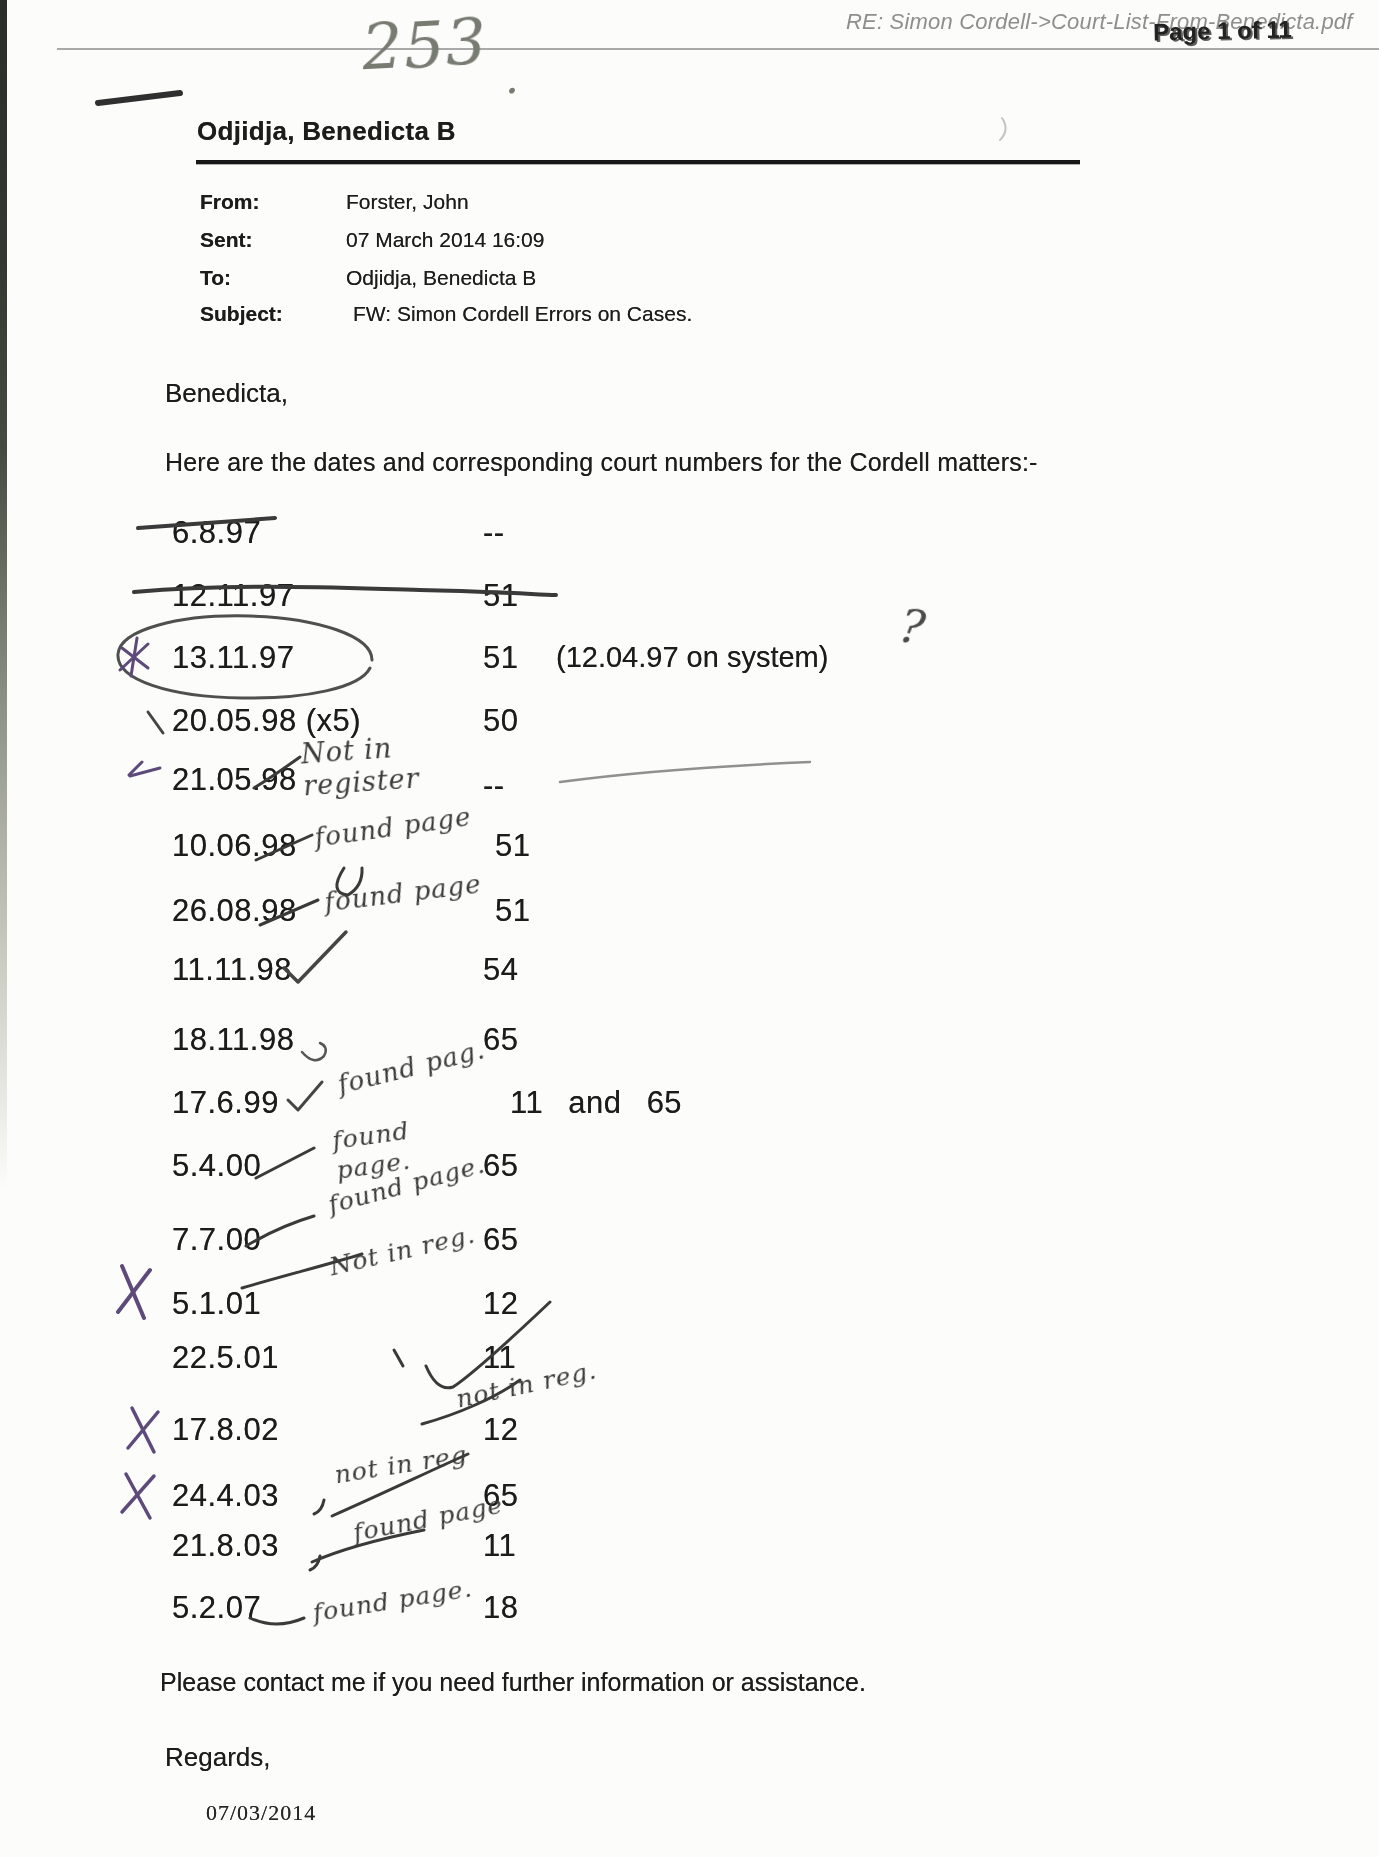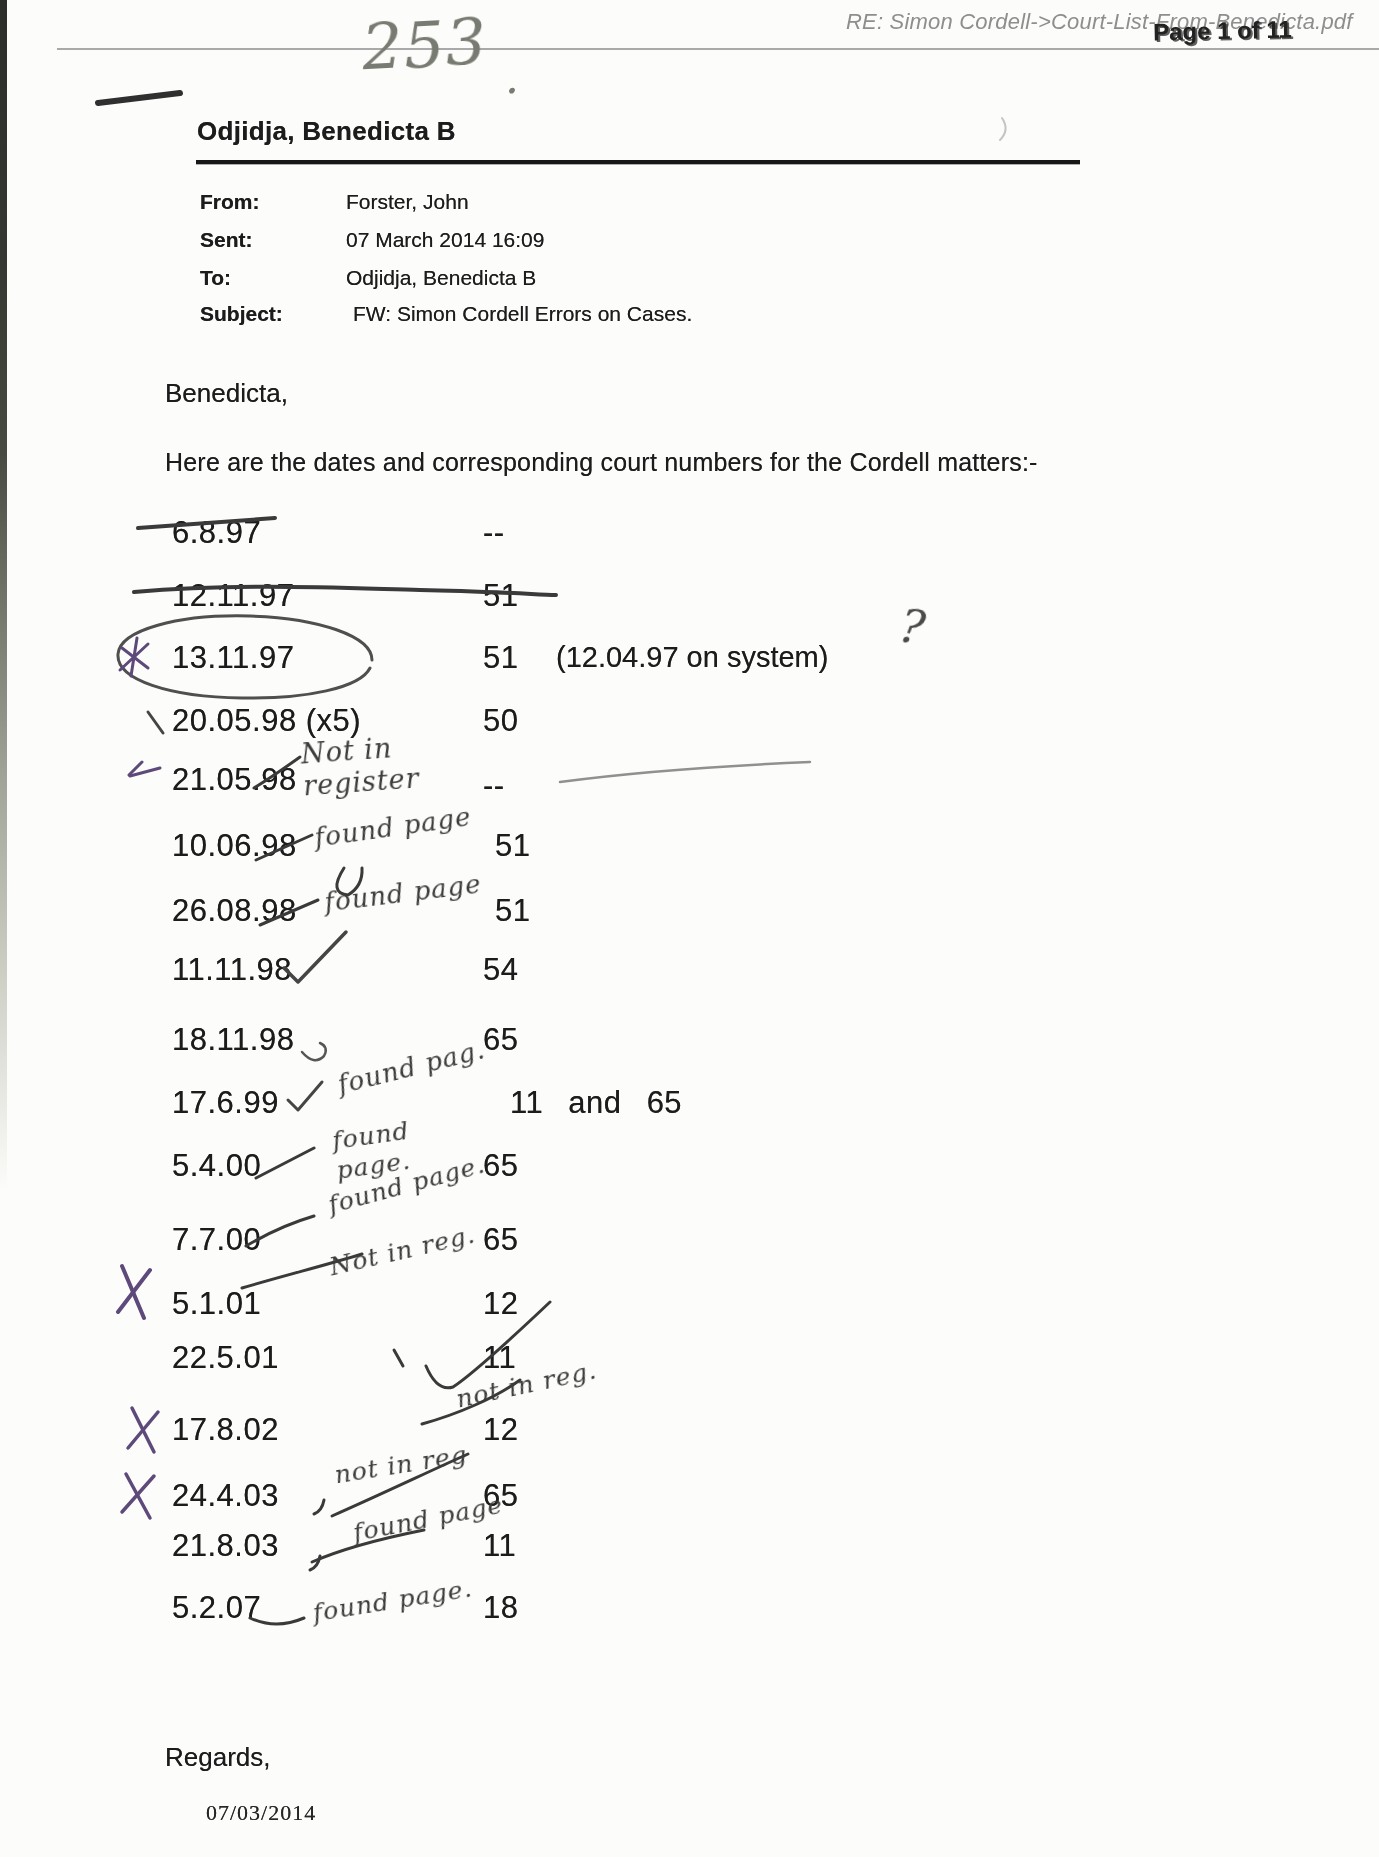--- a/index.html
+++ b/index.html
@@ -135,20 +135,21 @@
   <div class="abs hw" style="top:1450px;left:334px;font-size:25px;transform:rotate(-9deg)">not in reg</div>
 
   <div class="abs date-cell print" style="top:1528px">21.8.03</div>
   <div class="abs court-cell print" style="top:1528px">11</div>
   <div class="abs hw" style="top:1504px;left:352px;font-size:25px;transform:rotate(-11deg)">found page</div>
 
   <div class="abs date-cell print" style="top:1590px">5.2.07</div>
   <div class="abs court-cell print" style="top:1590px">18</div>
   <div class="abs hw" style="top:1586px;left:312px;font-size:25px;transform:rotate(-9deg)">found page.</div>
 
+  <div id="closing-line" class="abs print">Please contact me if you need further information or assistance.</div>
   <div id="signoff" class="abs print">Regards,</div>
   <div id="footer-date" class="abs print">07/03/2014</div>
 
   <svg id="marks-svg" class="abs" viewBox="0 0 1379 1857">
     <path d="M98,103 L180,93" stroke="#2f2f2f" stroke-width="6"></path>
     <path d="M138,528 L275,518" stroke="#3a3a3a" stroke-width="4"></path>
     <path d="M134,592 C240,583 340,588 420,590 C480,591 530,594 556,595" stroke="#3a3a3a" stroke-width="4"></path>
     <path d="M372,660 C372,636 318,618 250,616 C178,614 120,630 118,654 C116,680 170,697 242,698 C306,699 360,688 370,668" stroke="#4f4f4f" stroke-width="3"></path>
     <g stroke="#5d4a7a" stroke-width="3">
       <path d="M137,638 L131,676"></path>

